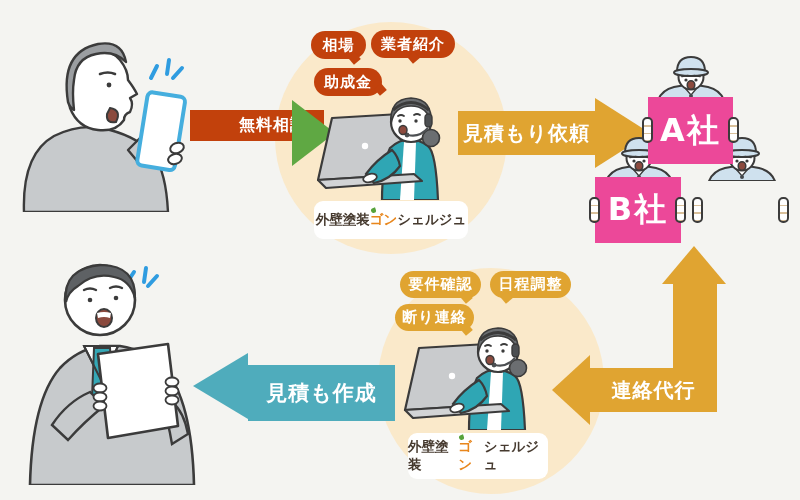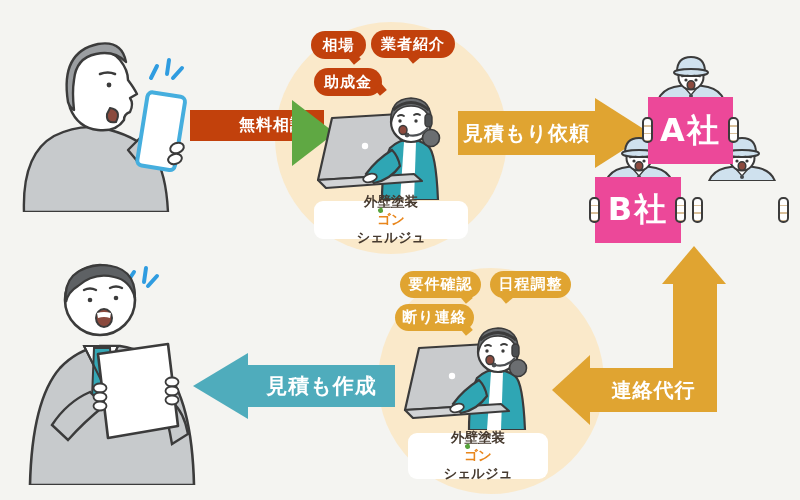--- a/index.html
+++ b/index.html
@@ -18,21 +18,21 @@
   .tealbg{background:#4facbc;}
 
   .a-consult-body{left:190px;top:110px;width:102px;height:31px;font-size:16px;padding-left:32px;}
   .a-consult-head{left:292px;top:100px;border-top:33px solid transparent;
     border-bottom:33px solid transparent;border-left:43px solid #5fa843;}
 
   .a-request-body{left:458px;top:111px;width:137px;height:44px;font-size:20px;}
   .a-request-head{left:595px;top:98px;border-top:35px solid transparent;
     border-bottom:35px solid transparent;border-left:55px solid #e0a431;}
 
-  .a-create-body{left:248px;top:365px;width:147px;height:42px;font-size:21px;}
+  .a-create-body{left:248px;top:365px;width:147px;height:56px;font-size:21px;}
   .a-create-head{left:193px;top:353px;border-top:33px solid transparent;
     border-bottom:33px solid transparent;border-right:55px solid #4facbc;}
 
   .l-hbar{left:590px;top:368px;width:127px;height:44px;font-size:20px;}
   .l-lhead{left:552px;top:355px;border-top:35px solid transparent;
     border-bottom:35px solid transparent;border-right:38px solid #e0a431;}
   .l-vbar{position:absolute;left:673px;top:284px;width:44px;height:86px;z-index:2;}
   .l-uhead{left:662px;top:246px;border-left:32px solid transparent;
     border-right:32px solid transparent;border-bottom:38px solid #e0a431;}
 
@@ -59,21 +59,21 @@
     background:#ec4899;color:#fff;font-weight:800;font-size:32px;letter-spacing:2px;z-index:3;}
   .sign-a{left:648px;top:97px;width:85px;height:67px;}
   .sign-b{left:595px;top:177px;width:86px;height:66px;}
   .sign-c{left:698px;top:177px;width:86px;height:66px;}
   .grip{position:absolute;width:11px;height:26px;background-color:#fff;
     background-image:repeating-linear-gradient(to bottom,transparent 0 6px,#d9c09a 6px 7.5px);
     border:2px solid #3b3b3b;border-radius:5px;z-index:4;box-sizing:border-box;}
 
   
   .logo{position:absolute;display:flex;align-items:center;justify-content:center;
-    background:#fff;border-radius:9px;font-weight:800;font-size:13.5px;color:#463a2f;z-index:4;flex-direction:column;}
+    background:#fff;border-radius:9px;font-weight:800;font-size:13.5px;color:#463a2f;z-index:4;}
   .logo-accent{color:#e8861c;position:relative;}
   .logo-accent::before{content:'';position:absolute;top:-3px;left:1px;width:5px;height:5px;
     background:#57a33c;border-radius:50% 0 50% 50%;transform:rotate(-20deg);}
   .logo-1{left:314px;top:201px;width:154px;height:38px;}
   .logo-2{left:408px;top:433px;width:140px;height:46px;}
 
   .fig{position:absolute;z-index:3;}
 </style>
 </head>
 <body>

